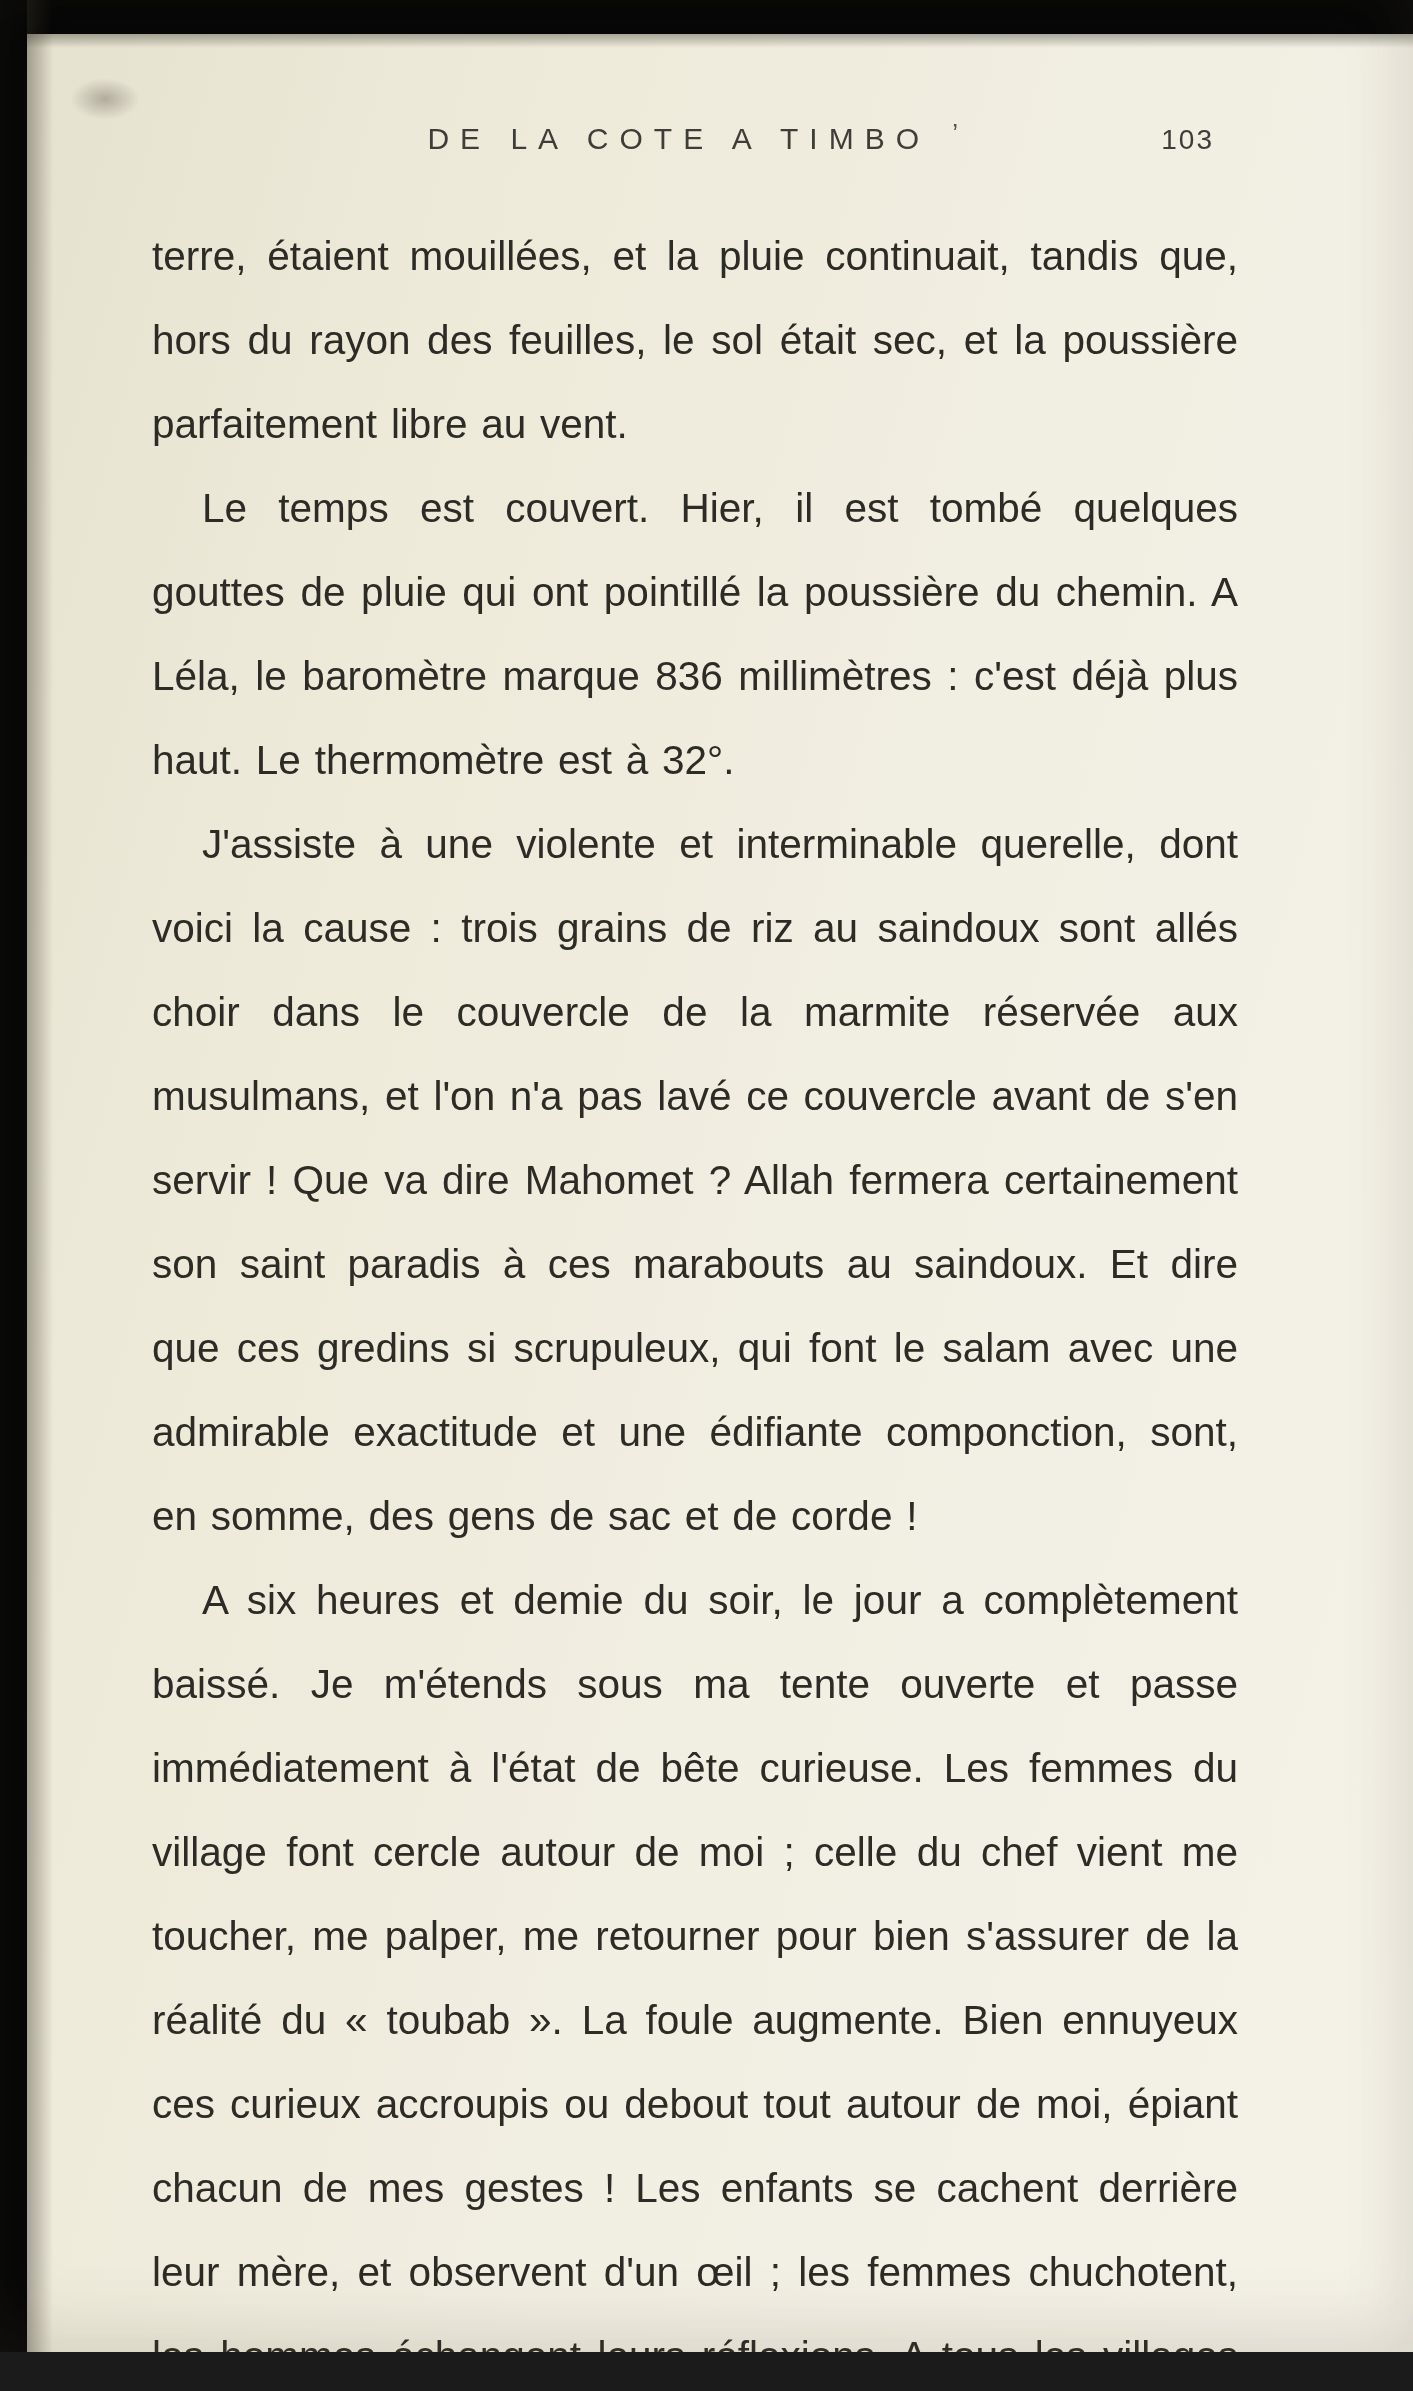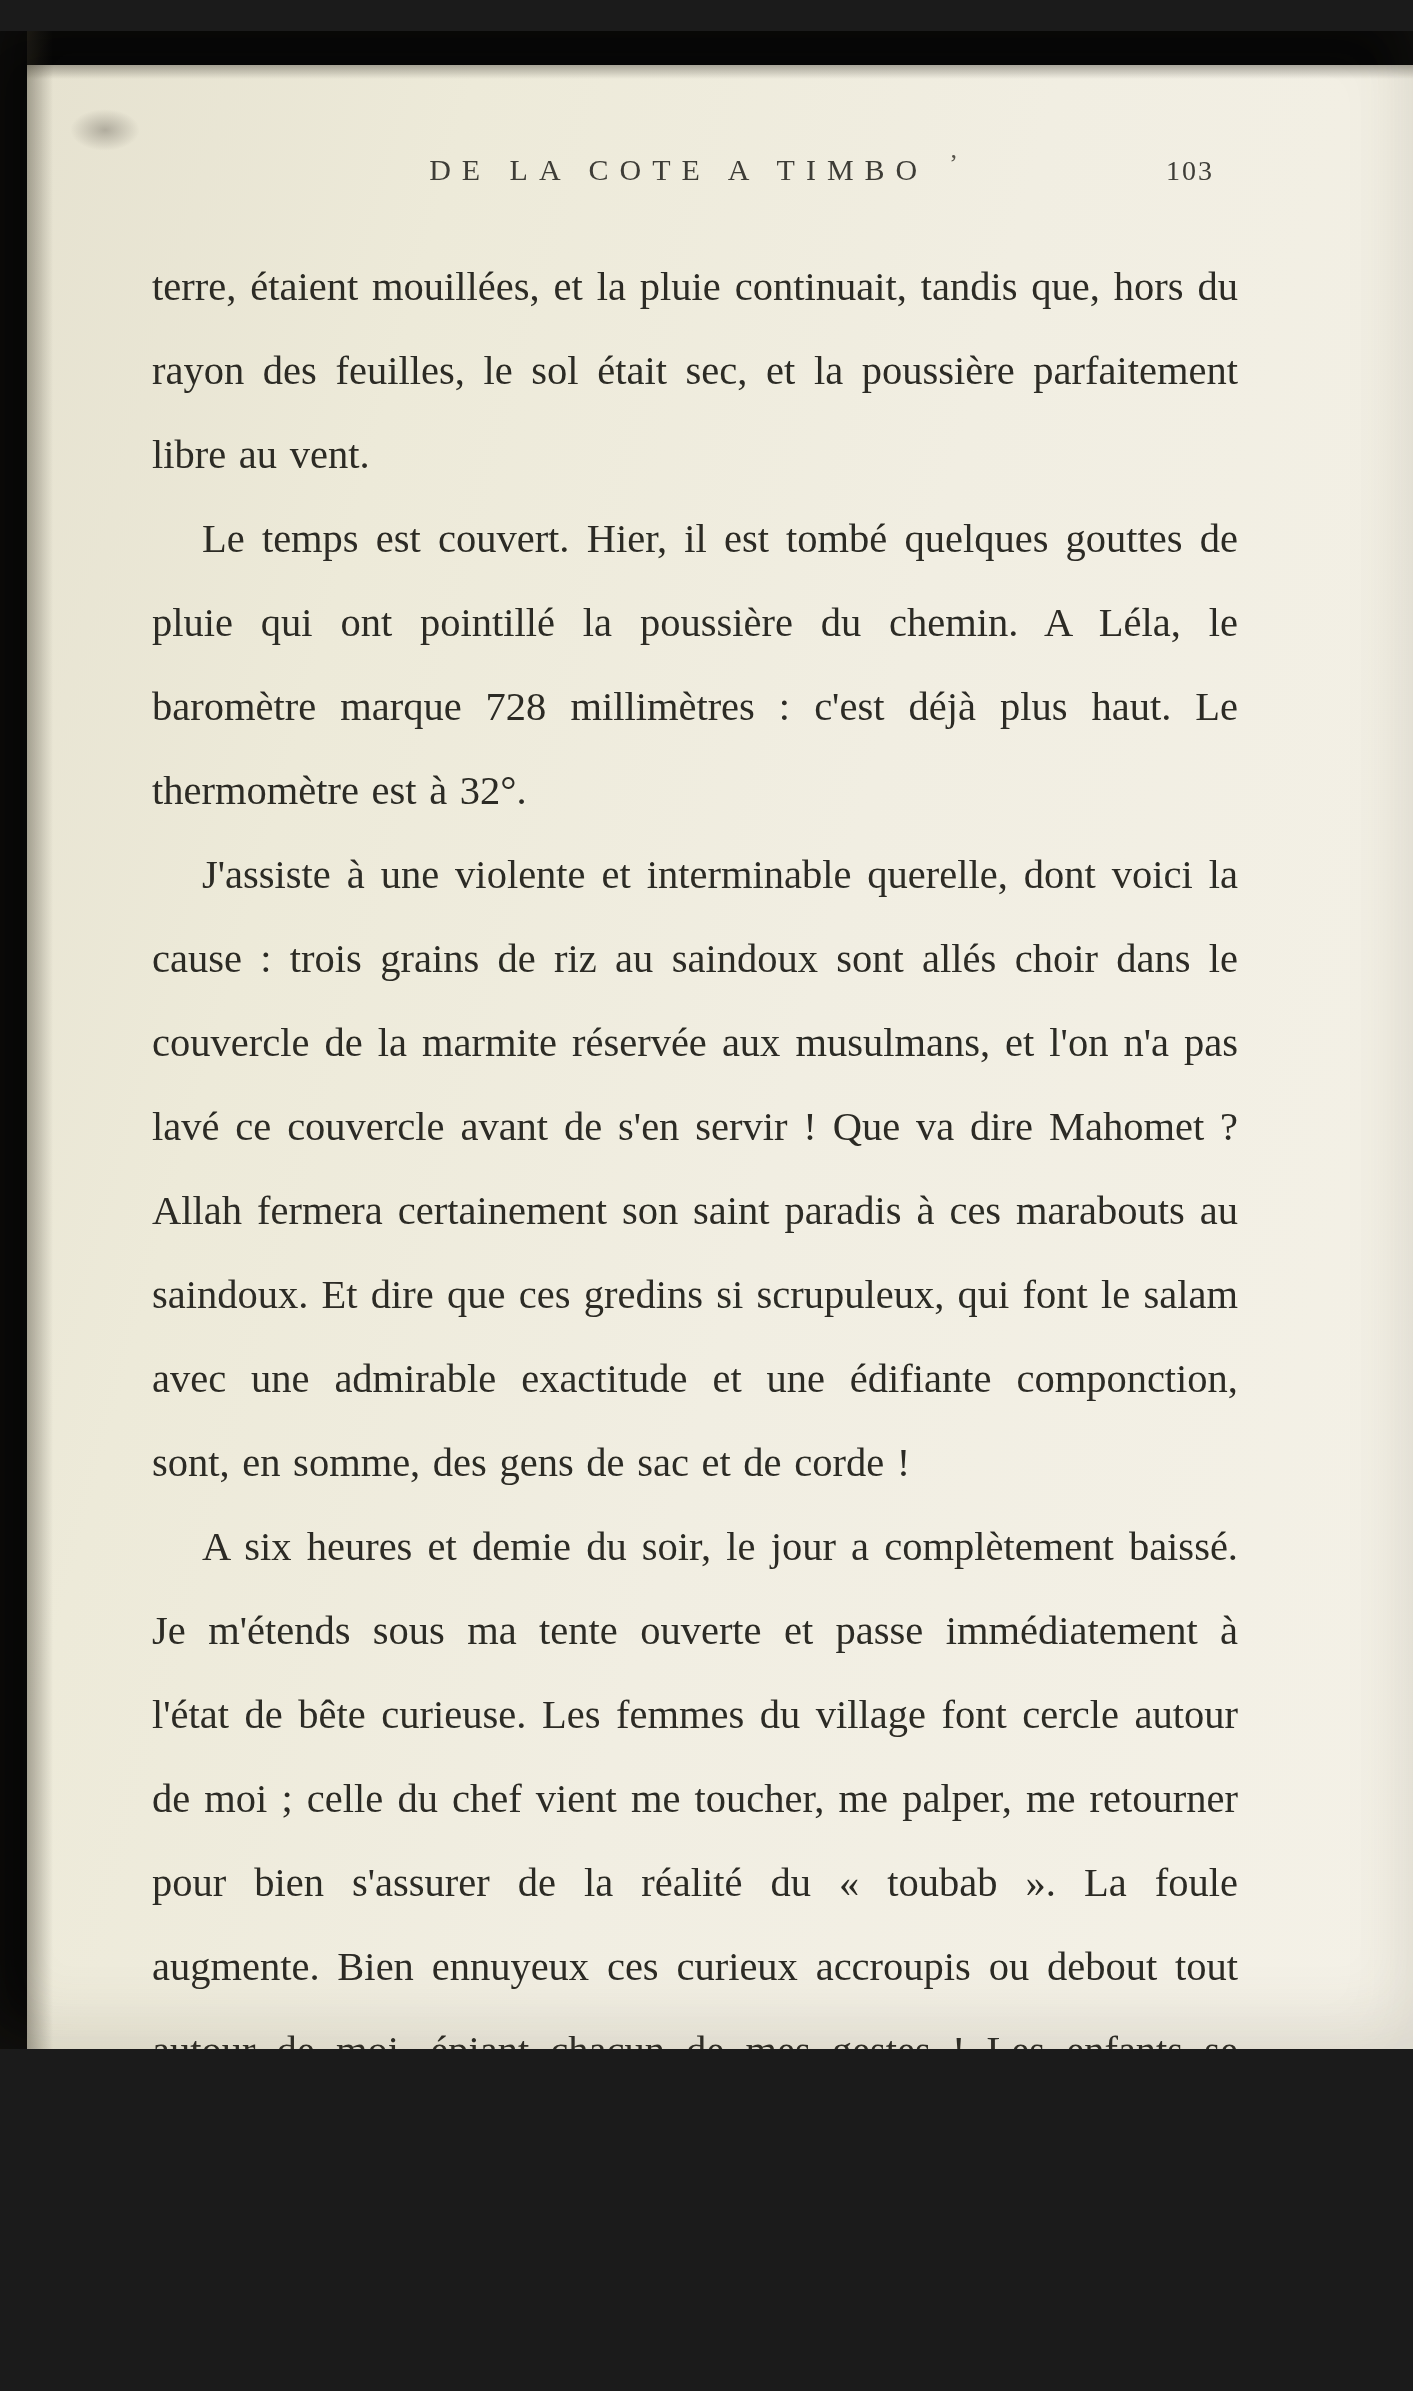--- a/index.html
+++ b/index.html
@@ -1,24 +1,23 @@
 <!DOCTYPE html>
 <html><head>
 <meta charset="utf-8">
 <style>
   * { margin: 0; padding: 0; box-sizing: border-box; }
   html, body { background: #1b1b1b; }
   .scan {
     position: relative;
     width: 1413px;
-    height: 2018px;
+    height: 2352px;
     overflow: hidden;
     background: linear-gradient(105deg, #e5e1cf 0%, #edead9 25%, #f1eee2 55%, #f4f1e7 100%);
-    font-family: Liberation Serif, serif;
-    margin-top: 31px;
+    font-family: Liberation Sans, sans-serif;
   }
   .bar-top {
     position: absolute; top: 0; left: 0;
     width: 100%; height: 34px;
     background: #070707;
   }
   .bar-top::after {
     content: ""; position: absolute; left: 0; top: 34px; width: 100%; height: 14px;
     background: linear-gradient(to bottom, rgba(40,36,28,0.35), rgba(40,36,28,0));
   }
@@ -98,21 +97,21 @@
   <div class="content">
 
     <div class="running-header">
       <span class="header-title">DE LA COTE A TIMBO</span>
       <span class="header-tick">’</span>
       <span class="page-number">103</span>
     </div>
 
     <div class="body-text">
       <p>terre, étaient mouillées, et la pluie continuait, tandis que, hors du rayon des feuilles, le sol était sec, et la poussière parfaitement libre au vent.</p>
-      <p class="indent">Le temps est couvert. Hier, il est tombé quelques gouttes de pluie qui ont pointillé la poussière du chemin. A Léla, le baromètre marque 728 millimètres : c'est déjà plus haut. Le thermomètre est à 32°.</p>
+      <p class="indent">Le temps est couvert. Hier, il est tombé quelques gouttes de pluie qui ont pointillé la poussière du chemin. A Léla, le baromètre marque 836 millimètres : c'est déjà plus haut. Le thermomètre est à 32°.</p>
       <p class="indent">J'assiste à une violente et interminable querelle, dont voici la cause : trois grains de riz au saindoux sont allés choir dans le couvercle de la marmite réservée aux musulmans, et l'on n'a pas lavé ce couvercle avant de s'en servir ! Que va dire Mahomet ? Allah fermera certainement son saint paradis à ces marabouts au saindoux. Et dire que ces gredins si scrupuleux, qui font le salam avec une admirable exactitude et une édifiante componction, sont, en somme, des gens de sac et de corde !</p>
       <p class="indent">A six heures et demie du soir, le jour a complètement baissé. Je m'étends sous ma tente ouverte et passe immédiatement à l'état de bête curieuse. Les femmes du village font cercle autour de moi ; celle du chef vient me toucher, me palper, me retourner pour bien s'assurer de la réalité du « toubab ». La foule augmente. Bien ennuyeux ces curieux accroupis ou debout tout autour de moi, épiant chacun de mes gestes ! Les enfants se cachent derrière leur mère, et observent d'un œil ; les femmes chuchotent, les hommes échangent leurs réflexions. A tous les villages cela recommence. Quand ces braves gens ne me donnent pas de riz je les fais éloigner ; mais quand j'obtiens d'eux du riz, du mil et des porteurs, je les laisse satisfaire leur curiosité. Ce</p>
     </div>
 
   </div>
 
   <div class="vignette"></div>
 </div>
 
 </body></html>

